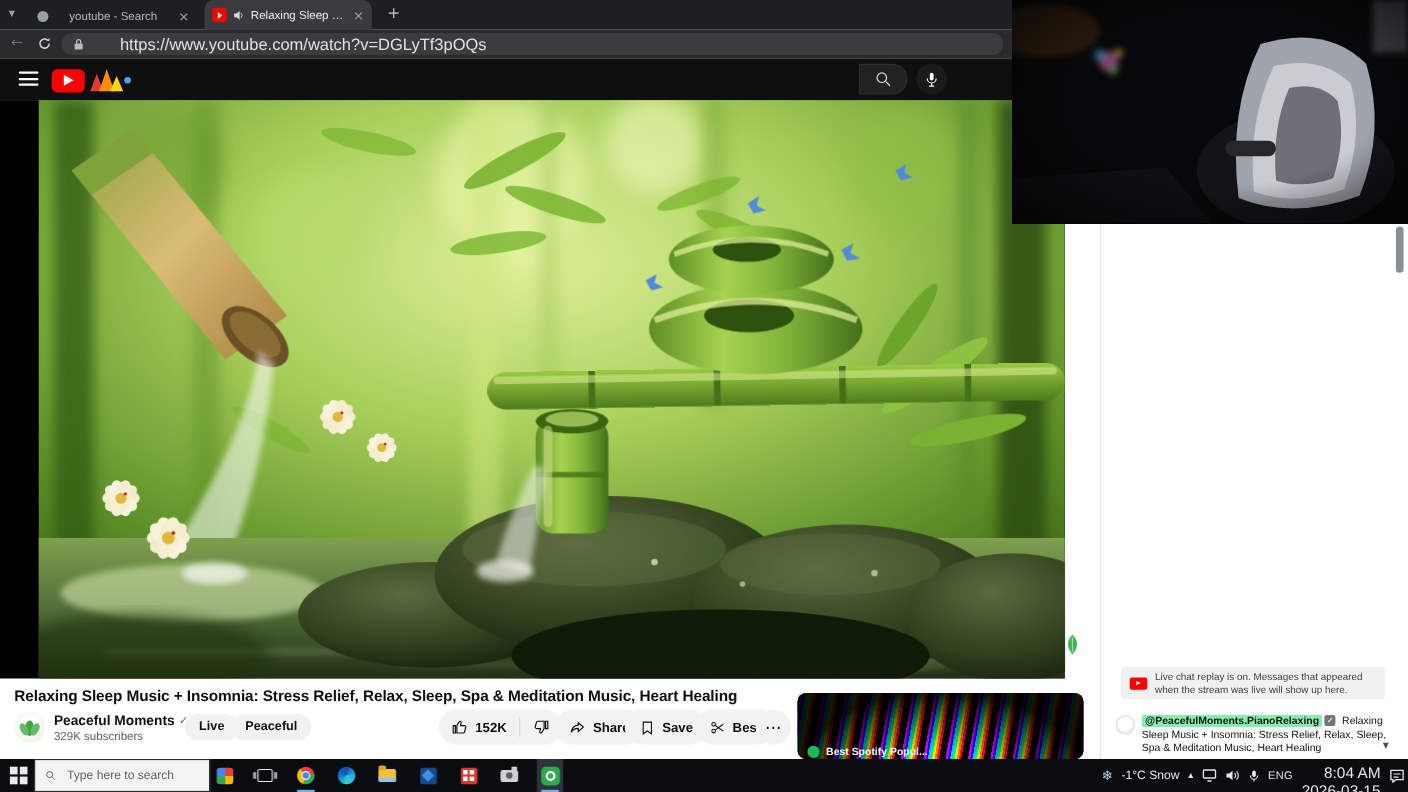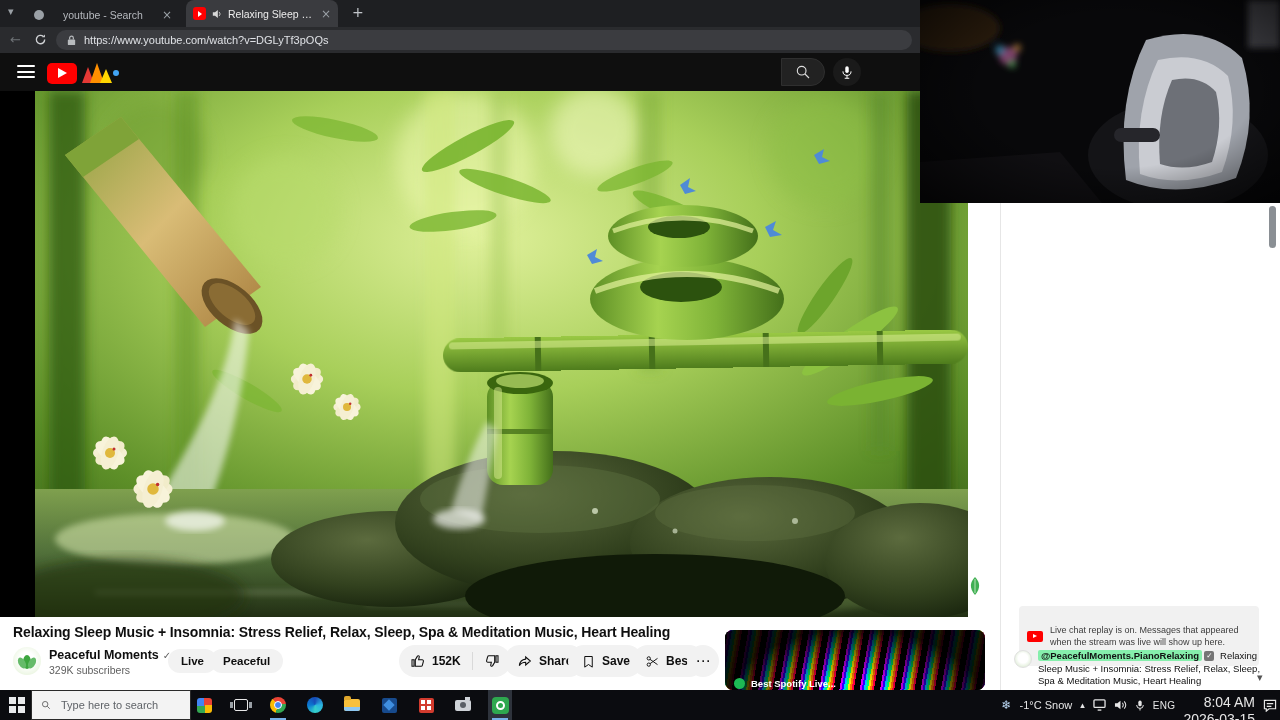--- a/index.html
+++ b/index.html
@@ -22,21 +22,21 @@
   .fav-yt i{position:absolute;left:5px;top:3.5px;width:0;height:0;border-left:4px solid #fff;
     border-top:3px solid transparent;border-bottom:3px solid transparent;}
   .newtab{position:absolute;left:352px;top:4px;color:#c2c5ca;font-size:14px;cursor:pointer;}
 
   
   .addressbar{position:absolute;left:0;top:27px;width:1280px;height:26px;background:#2a2b2e;}
   .navback{position:absolute;left:10px;top:5px;color:#6f7377;font-size:13px;cursor:pointer;}
   .navrefresh{position:absolute;left:34px;top:6px;cursor:pointer;}
   .urlbox{position:absolute;left:56px;top:3px;width:856px;height:20px;background:#3b3c40;
     border-radius:10px;display:flex;align-items:center;gap:7px;padding:0 10px;cursor:text;}
-  .urltext{color:#dfe1e5;font-size:11px;white-space:nowrap;}
+  .urltext{color:#dfe1e5;font-size:15px;white-space:nowrap;margin-left:25px;}
 
   
   .masthead{position:absolute;left:0;top:53px;width:1280px;height:38px;background:#0f0f0f;}
   .hamburger{position:absolute;left:17px;top:12px;width:18px;cursor:pointer;}
   .hamburger i{display:block;height:2px;background:#fff;margin-bottom:3.5px;border-radius:1px;}
   .ytlogo{position:absolute;left:47px;top:8px;display:flex;align-items:center;gap:3px;cursor:pointer;}
   .ytplay{width:30px;height:21px;background:#f00;border-radius:5px;position:relative;}
   .ytplay i{position:absolute;left:11px;top:5.5px;width:0;height:0;border-left:9px solid #fff;
     border-top:5px solid transparent;border-bottom:5px solid transparent;}
   .ytsearch{position:absolute;left:425px;top:5px;width:356px;height:28px;background:#121212;
@@ -88,21 +88,21 @@
   .rainbow::after{content:"";position:absolute;inset:0;
     background:radial-gradient(ellipse at 50% 135%, rgba(0,0,0,0) 25%, rgba(0,0,0,.9) 72%);}
   .relcap{position:absolute;left:9px;bottom:1px;display:flex;align-items:center;gap:6px;}
   .reldot{width:11px;height:11px;border-radius:50%;background:#1db954;flex:none;}
   .relcaptext{color:#fff;font-size:9.5px;font-weight:bold;white-space:nowrap;}
 
   
   .chat{position:absolute;left:1000px;top:203px;width:280px;height:487px;background:#fff;
     border-left:1px solid #e6e6e6;}
   .chatnotice{position:absolute;left:18px;top:403px;width:240px;background:#f1f1f1;border-radius:4px;
-    display:flex;align-items:center;gap:7px;padding:18px 8px;}
+    display:flex;align-items:center;gap:7px;padding:3px 8px;}
   .ytmini{width:16px;height:11px;background:#f00;border-radius:2px;position:relative;flex:none;}
   .ytmini i{position:absolute;left:6px;top:3px;width:0;height:0;border-left:4px solid #fff;
     border-top:2.5px solid transparent;border-bottom:2.5px solid transparent;}
   .noticetext{font-size:9px;color:#3c3c3c;line-height:1.35;}
   .chatmsg{position:absolute;left:13px;top:447px;width:252px;display:flex;gap:6px;}
   .chatavatar{width:18px;height:18px;border-radius:50%;flex:none;cursor:pointer;
     background:radial-gradient(circle at 50% 45%,#fff 0 40%,#cfe4c2 100%);border:1px solid #e0e0e0;}
   .chatbody{font-size:9.5px;line-height:1.32;color:#0f0f0f;}
   .chip{background:#86efac;border-radius:2px;padding:0 3px;font-weight:bold;color:#111;cursor:pointer;}
   .chipcheck{display:inline-block;background:#757575;color:#fff;border-radius:2px;font-size:7.5px;
@@ -434,21 +434,21 @@
         <path d="M8 8.5 L20 17 M8 15.5 L20 7" stroke="#0f0f0f" stroke-width="1.5"></path>
       </svg>
       <span>Best</span>
     </button>
     <button class="morebtn glyph">⋯</button>
 
     <div class="relthumb">
       <div class="rainbow"></div>
       <div class="relcap">
         <span class="reldot"></span>
-        <span class="relcaptext">Best Spotify Live...</span>
+        <span class="relcaptext">Best Spotify Popul...</span>
       </div>
     </div>
   </div>
 
   <div class="chat">
     <div class="chatnotice">
       <span class="ytmini">
           <i></i>
         </span>
       <span class="noticetext">Live chat replay is on. Messages that appeared when the stream was live will show up here.</span>

